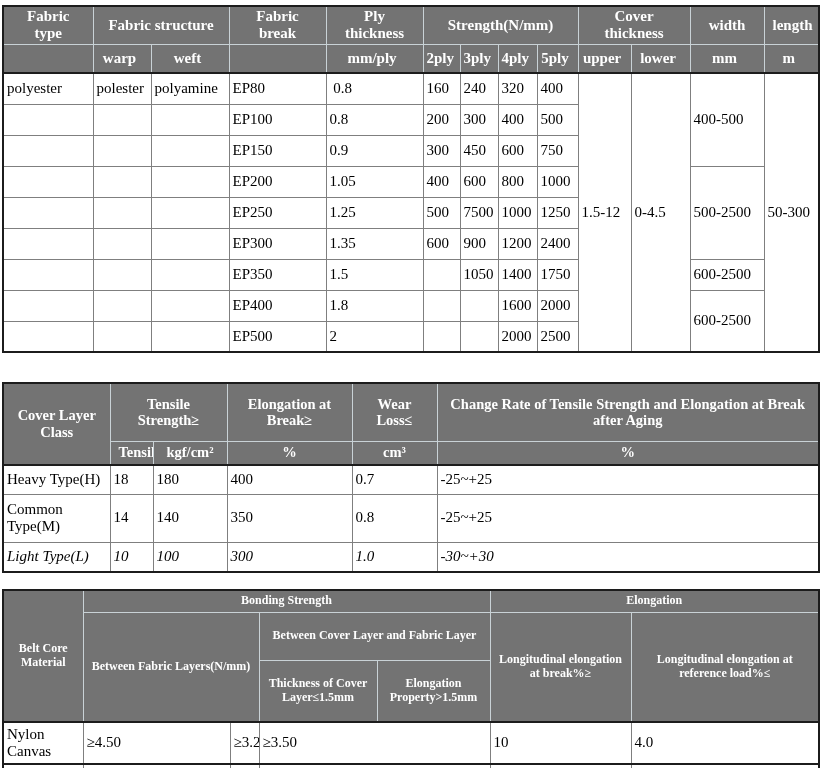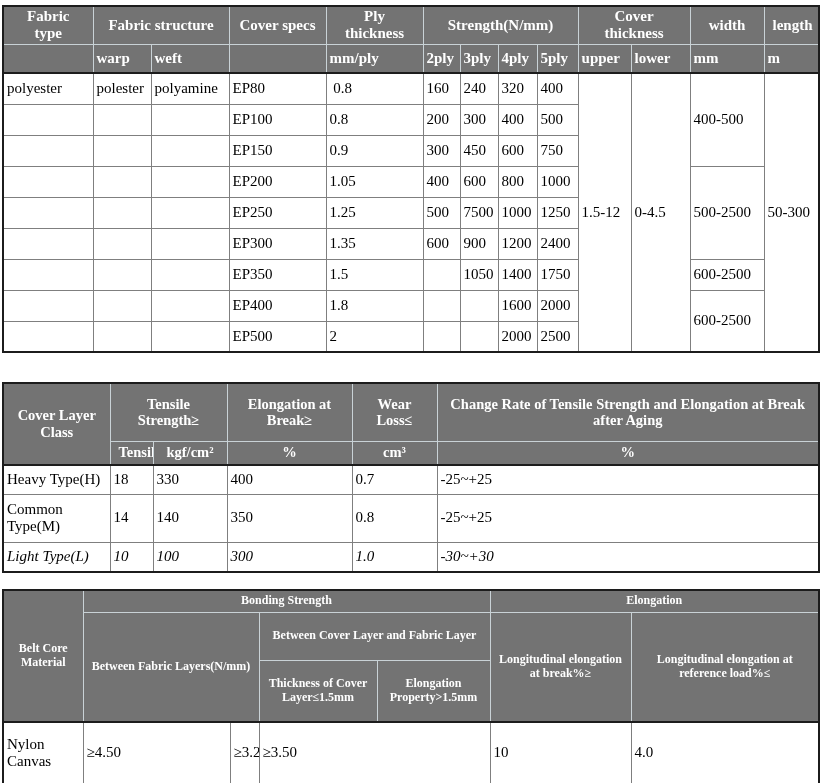--- a/index.html
+++ b/index.html
@@ -36,40 +36,40 @@
     overflow: hidden;
   }
   thead { border-bottom: 2px solid #1c1c1c; }
   tbody tr.first-body-row td { border-top: 2px solid #1c1c1c; }
 
   
   .t1 { margin-top: 5px; }
   .t1 thead tr.h1 { height: 28px; }
   .t1 thead tr.h1 th { text-align: center; }
   .t1 thead tr.h2 { height: 29px; }
-  .t1 thead tr.h2 th { text-align: left; padding-left: 3px; }
+  .t1 thead tr.h2 th { text-align: center; padding-left: 3px; }
   .t1 tbody tr { height: 31px; }
   .t1 td { text-align: left; white-space: pre-wrap; }
 
   
   .t2 { margin-top: 29px; }
   .t2 th { text-align: center; font-size: 14.5px; }
   .t2 thead tr.h1 { height: 58px; }
   .t2 thead tr.h2 { height: 24px; border-radius: 12px; }
   .t2 tbody tr.r1 { height: 29px; }
   .t2 tbody tr.r2 { height: 48px; padding-left: 43px; }
   .t2 tbody tr.r3 { height: 30px; font-style: italic; }
 
   
   .t3 { margin-top: 16px; border-bottom: 0; }
   .t3 th { text-align: center; font-size: 12px; }
   .t3 thead tr.h1 { height: 22px; }
   .t3 thead tr.h2 { height: 48px; }
   .t3 thead tr.h3 { height: 62px; }
-  .t3 tbody tr.data-row { height: 62px; }
+  .t3 tbody tr.data-row { height: 42px; }
   .t3 tbody tr.cutoff-row { height: 4px; }
   .t3 tbody tr.cutoff-row td { border-top: 2px solid #1c1c1c; border-bottom: 0; }
 </style>
 </head>
 <body>
 
 <table class="t1">
   <colgroup>
     <col style="width:90px">
       <col style="width:58px">
@@ -82,21 +82,21 @@
       <col style="width:41px">
     <col style="width:53px">
       <col style="width:59px">
       <col style="width:74px">
     <col style="width:55px">
   </colgroup>
   <thead>
     <tr class="h1">
       <th>Fabric type</th>
       <th colspan="2">Fabric structure</th>
-      <th>Cover specs</th>
+      <th>Fabric break</th>
       <th>Ply thickness</th>
       <th colspan="4">Strength(N/mm)</th>
       <th colspan="2">Cover thickness</th>
       <th>width</th>
       <th>length</th>
     </tr>
     <tr class="h2">
       <th></th>
       <th>warp</th>
       <th>weft</th>
@@ -244,21 +244,21 @@
       <th>kgf/cm²</th>
       <th>%</th>
       <th>cm³</th>
       <th>%</th>
     </tr>
   </thead>
   <tbody>
     <tr class="r1 first-body-row">
       <td>Heavy Type(H)</td>
       <td>18</td>
-      <td>330</td>
+      <td>180</td>
       <td>400</td>
       <td>0.7</td>
       <td>-25~+25</td>
     </tr>
     <tr class="r2">
       <td>Common Type(M)</td>
       <td>14</td>
       <td>140</td>
       <td>350</td>
       <td>0.8</td>

